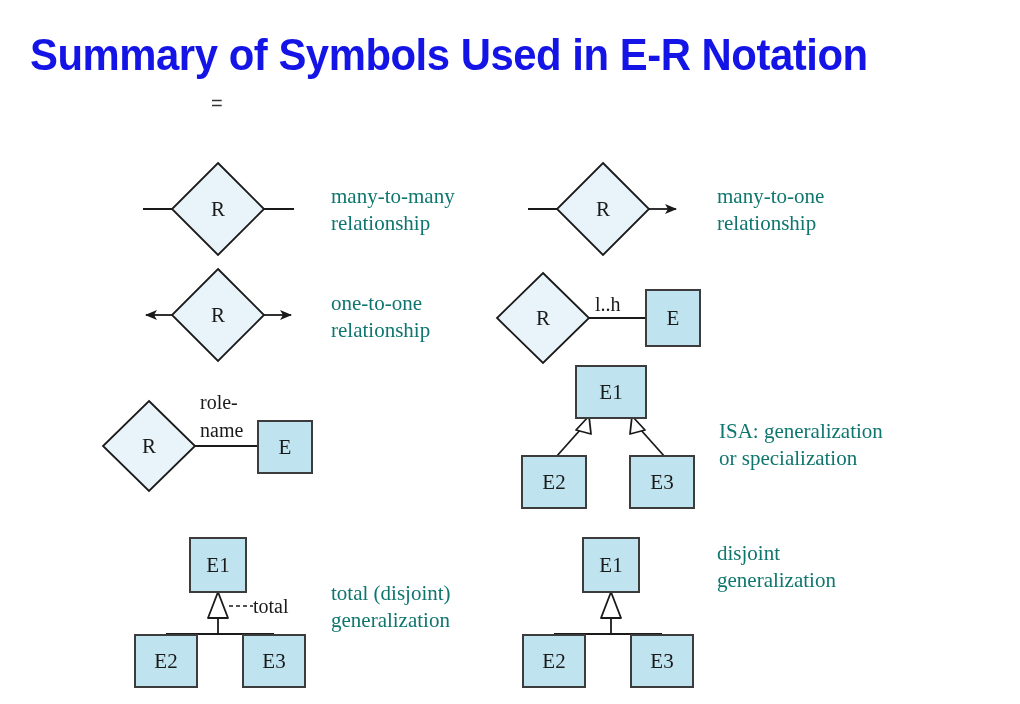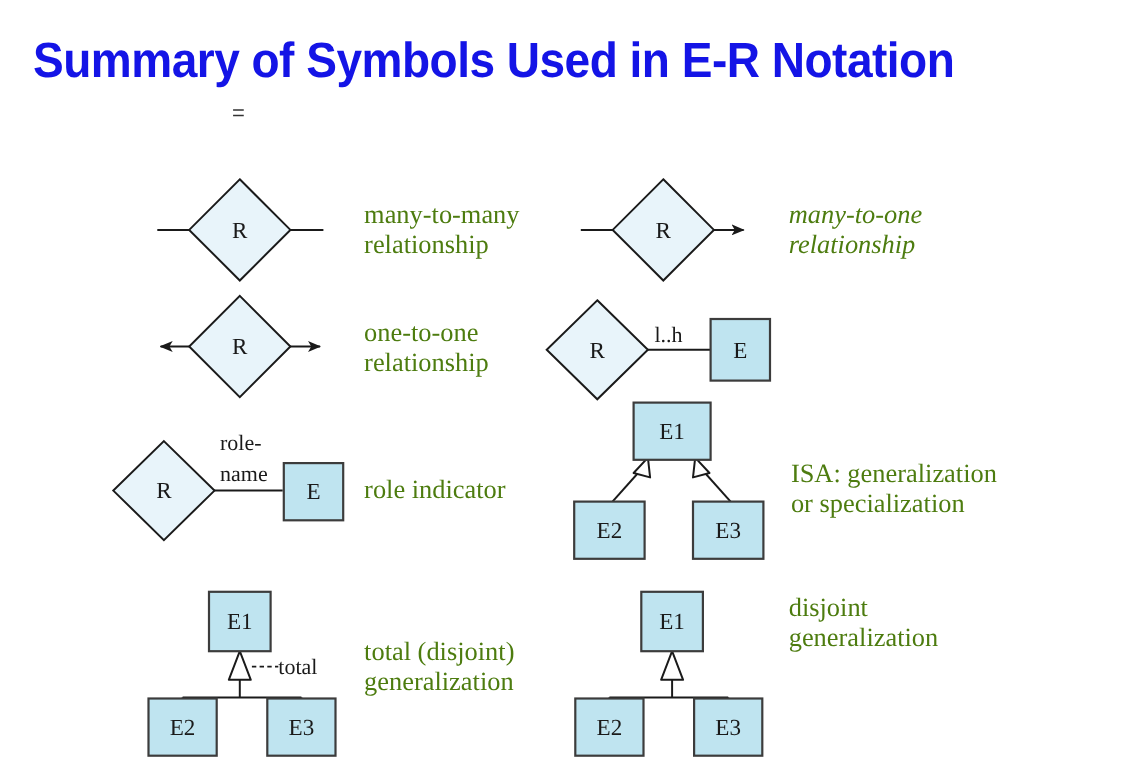--- a/index.html
+++ b/index.html
@@ -41,23 +41,23 @@
     left: 211px;
     top: 93px;
     font-family: "Liberation Sans", sans-serif;
     font-size: 20px;
     color: #333333;
     line-height: 20px;
   }
   .caption {
     position: absolute;
     font-family: "Liberation Serif", serif;
-    font-size: 24px;
+    font-size: 21px;
     line-height: 27px;
-    color: #4d7c0f;
+    color: #0f766e;
     white-space: pre-line;
   }
   svg { display: block; }
   .diagram-layer {
     position: absolute;
     left: 0;
     top: 0;
     width: 1020px;
     height: 704px;
     pointer-events: none;
@@ -182,28 +182,27 @@
       <rect x="523" y="635" width="62" height="52" fill="#bfe4f0" stroke="#3c3c3c" stroke-width="2"></rect>
       <text class="sym" x="554" y="668" text-anchor="middle">E2</text>
       <rect x="631" y="635" width="62" height="52" fill="#bfe4f0" stroke="#3c3c3c" stroke-width="2"></rect>
       <text class="sym" x="662" y="668" text-anchor="middle">E3</text>
     </g>
   </svg>
 
   <div class="caption" style="left:331px; top:183px;">many-to-many
 relationship</div>
 
-  <div class="caption" style="left:717px; top:183px;font-style:italic;">many-to-one
+  <div class="caption" style="left:717px; top:183px;">many-to-one
 relationship</div>
 
   <div class="caption" style="left:331px; top:290px;">one-to-one
 relationship</div>
 
 
-  <div class="caption" style="left:331px; top:433px;">role indicator</div>
 
   <div class="caption" style="left:719px; top:418px;">ISA: generalization
 or specialization</div>
 
   <div class="caption" style="left:331px; top:580px;">total (disjoint)
 generalization</div>
 
   <div class="caption" style="left:717px; top:540px;">disjoint
 generalization</div>
 

